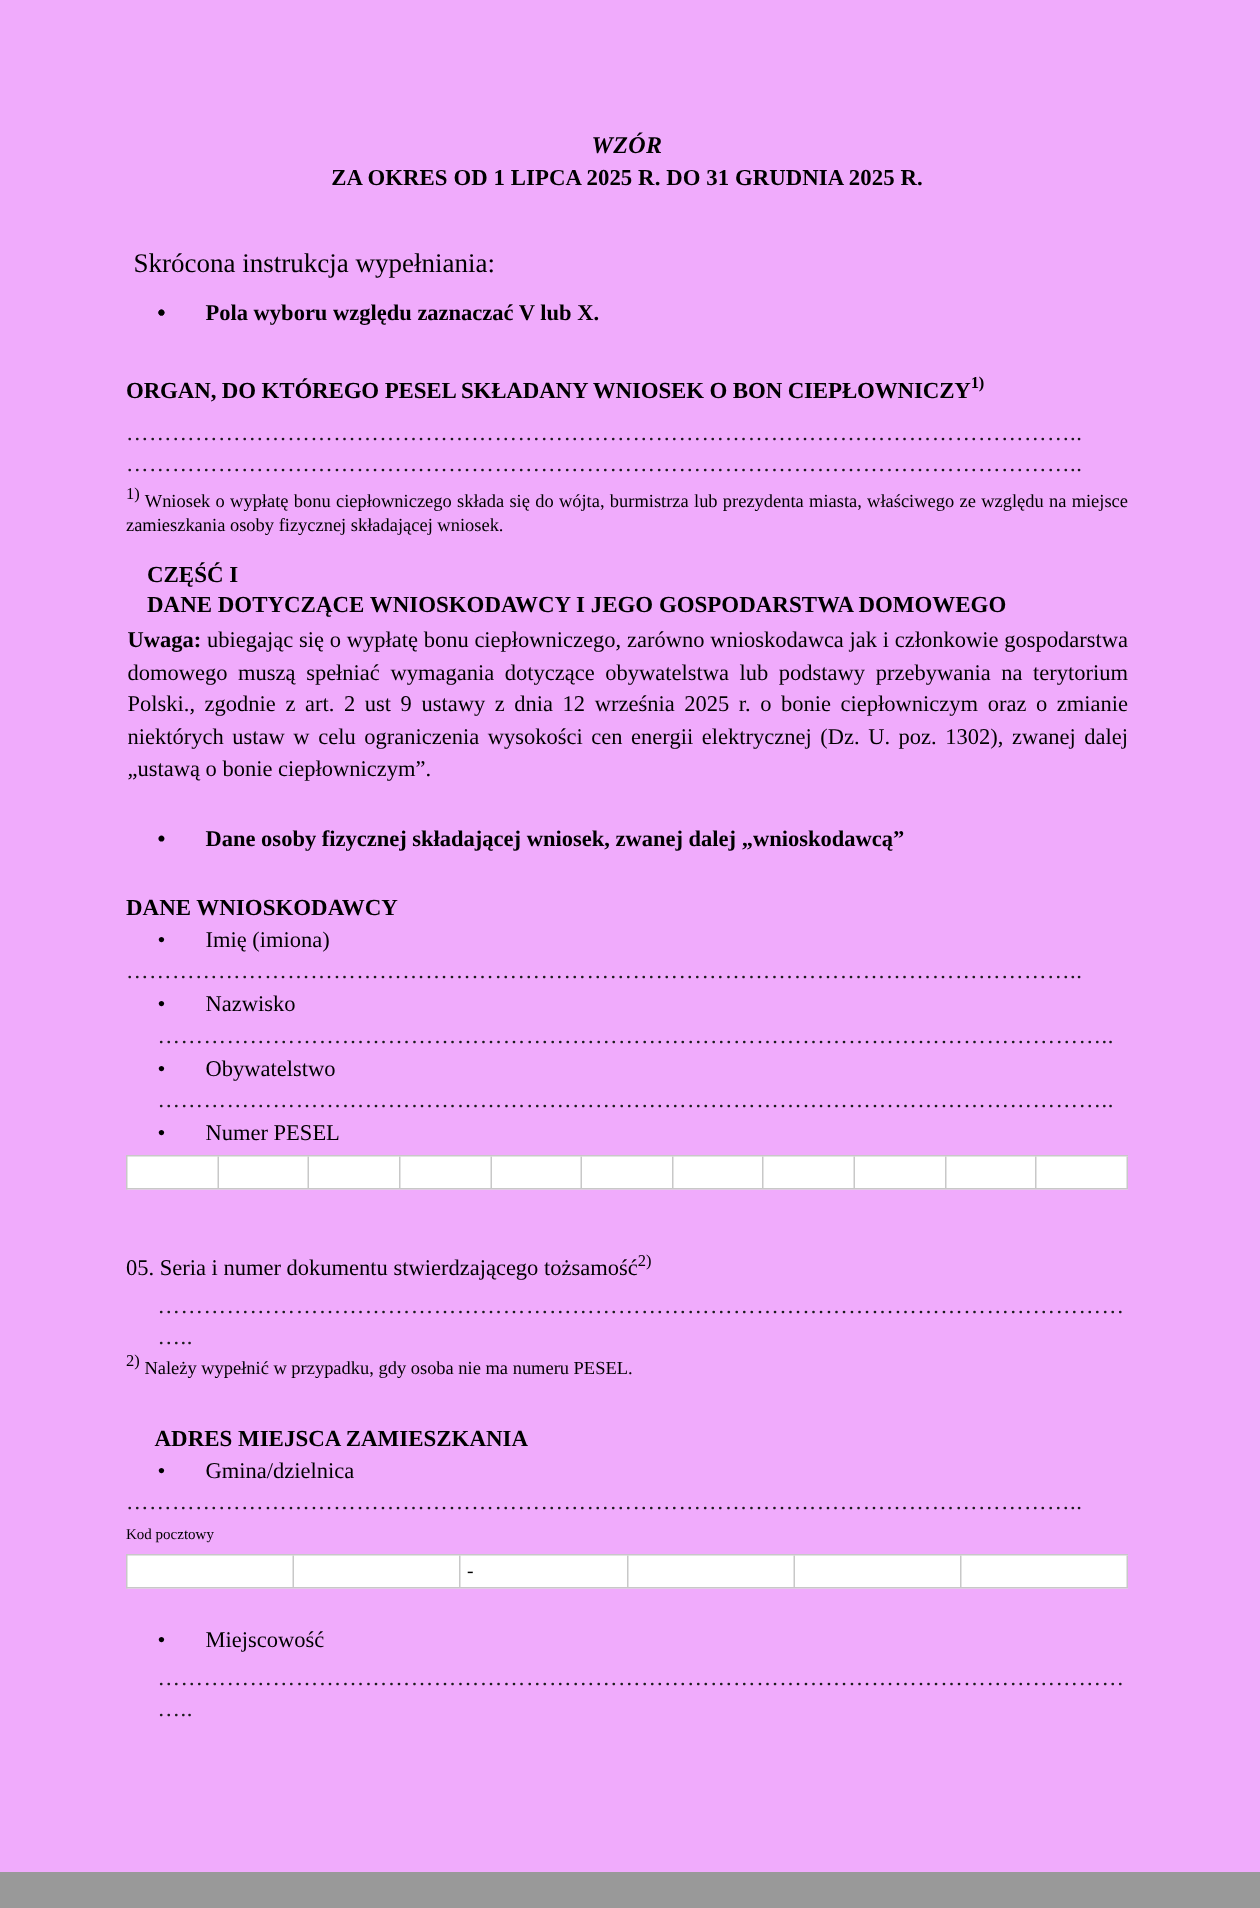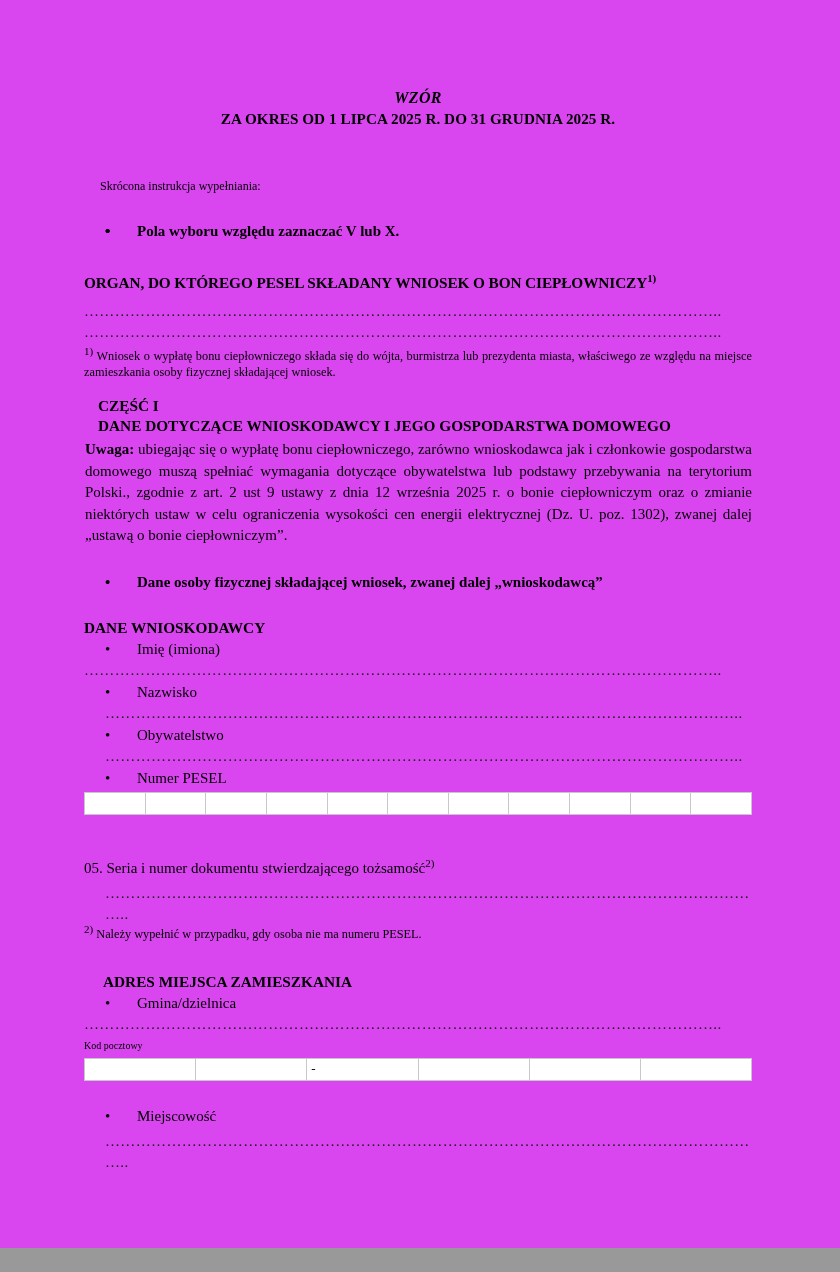--- a/index.html
+++ b/index.html
@@ -14,21 +14,21 @@
     font-family: "Liberation Serif", "DejaVu Serif", serif;
     color: #000000;
     overflow: hidden;
   }
 
   .page {
     position: absolute;
     left: 0; top: 0;
     width: 840px;
     height: 1248px;
-    background: #d946ef;
+    background: #f0abfc;
     box-sizing: border-box;
   }
 
   .content {
     position: absolute;
     left: 84px;
     top: 88px;
     width: 668px;
   }
 
@@ -46,23 +46,23 @@
     text-align: center;
     font-weight: bold;
     font-size: 15.2px;
     line-height: 22px;
     letter-spacing: 0.05px;
     margin: 0;
   }
   .title-1 { margin-top: 10px; }
 
   .instr-head {
-    font-size: 12px;
+    font-size: 18px;
     line-height: 19px;
-    margin: 16px;
+    margin: 5px;
     padding-top: 31px;
   }
 
   
   .bullet-row {
     position: relative;
     padding-left: 53px;
     line-height: 23px;
     font-size: 15px;
   }

